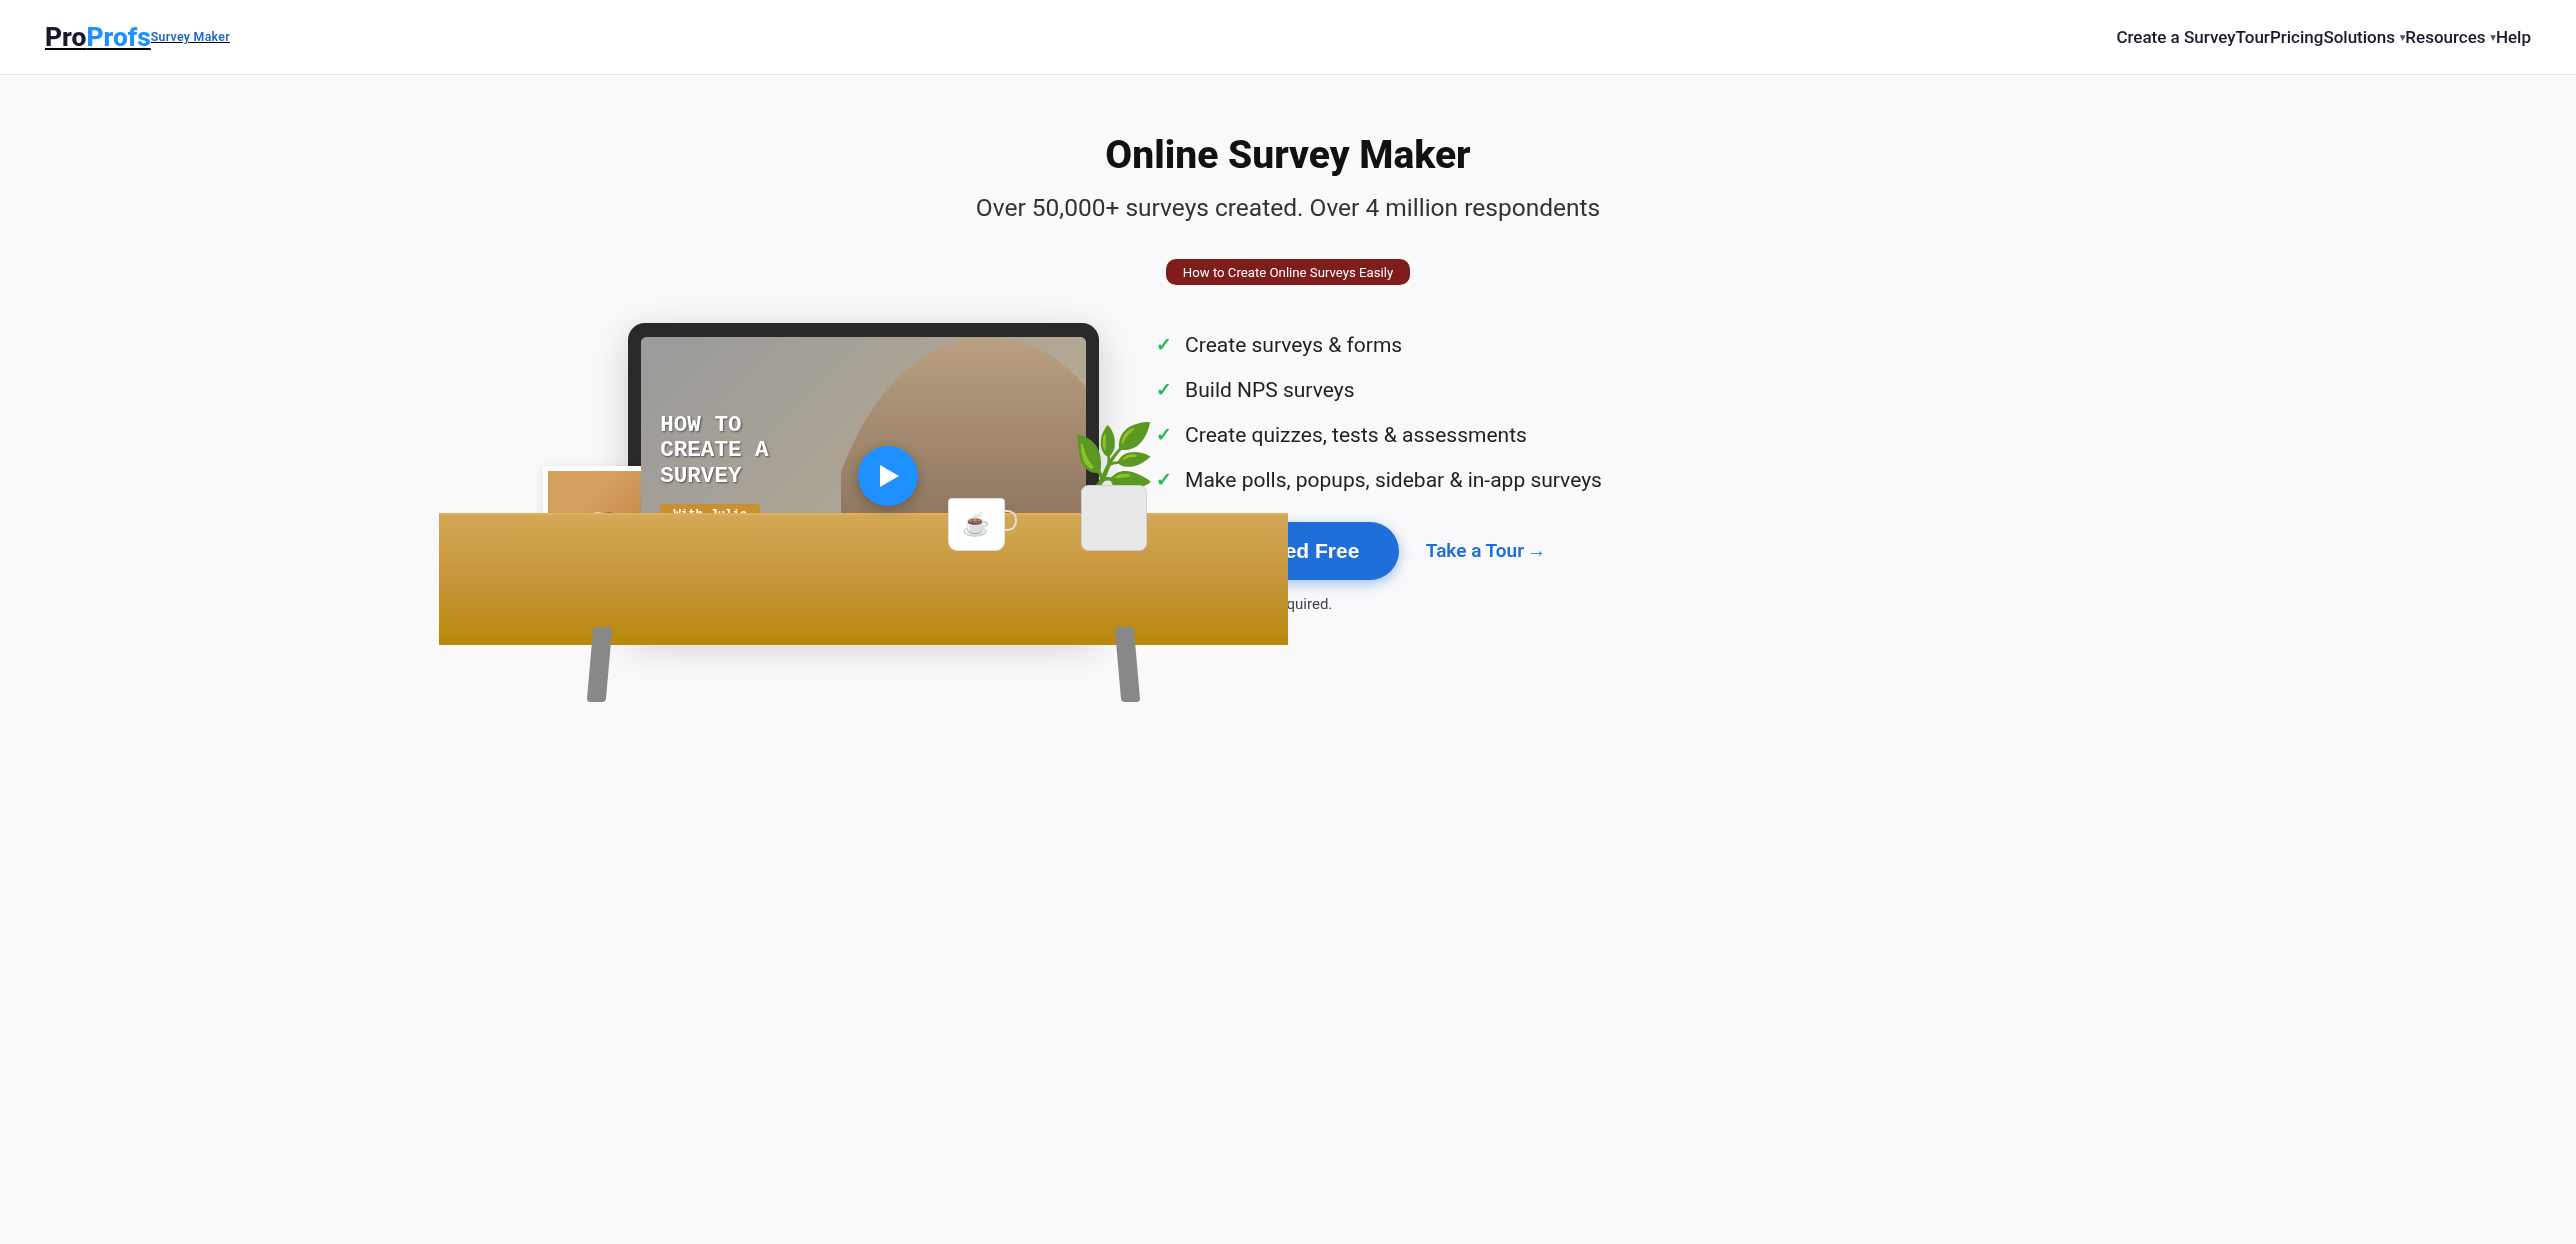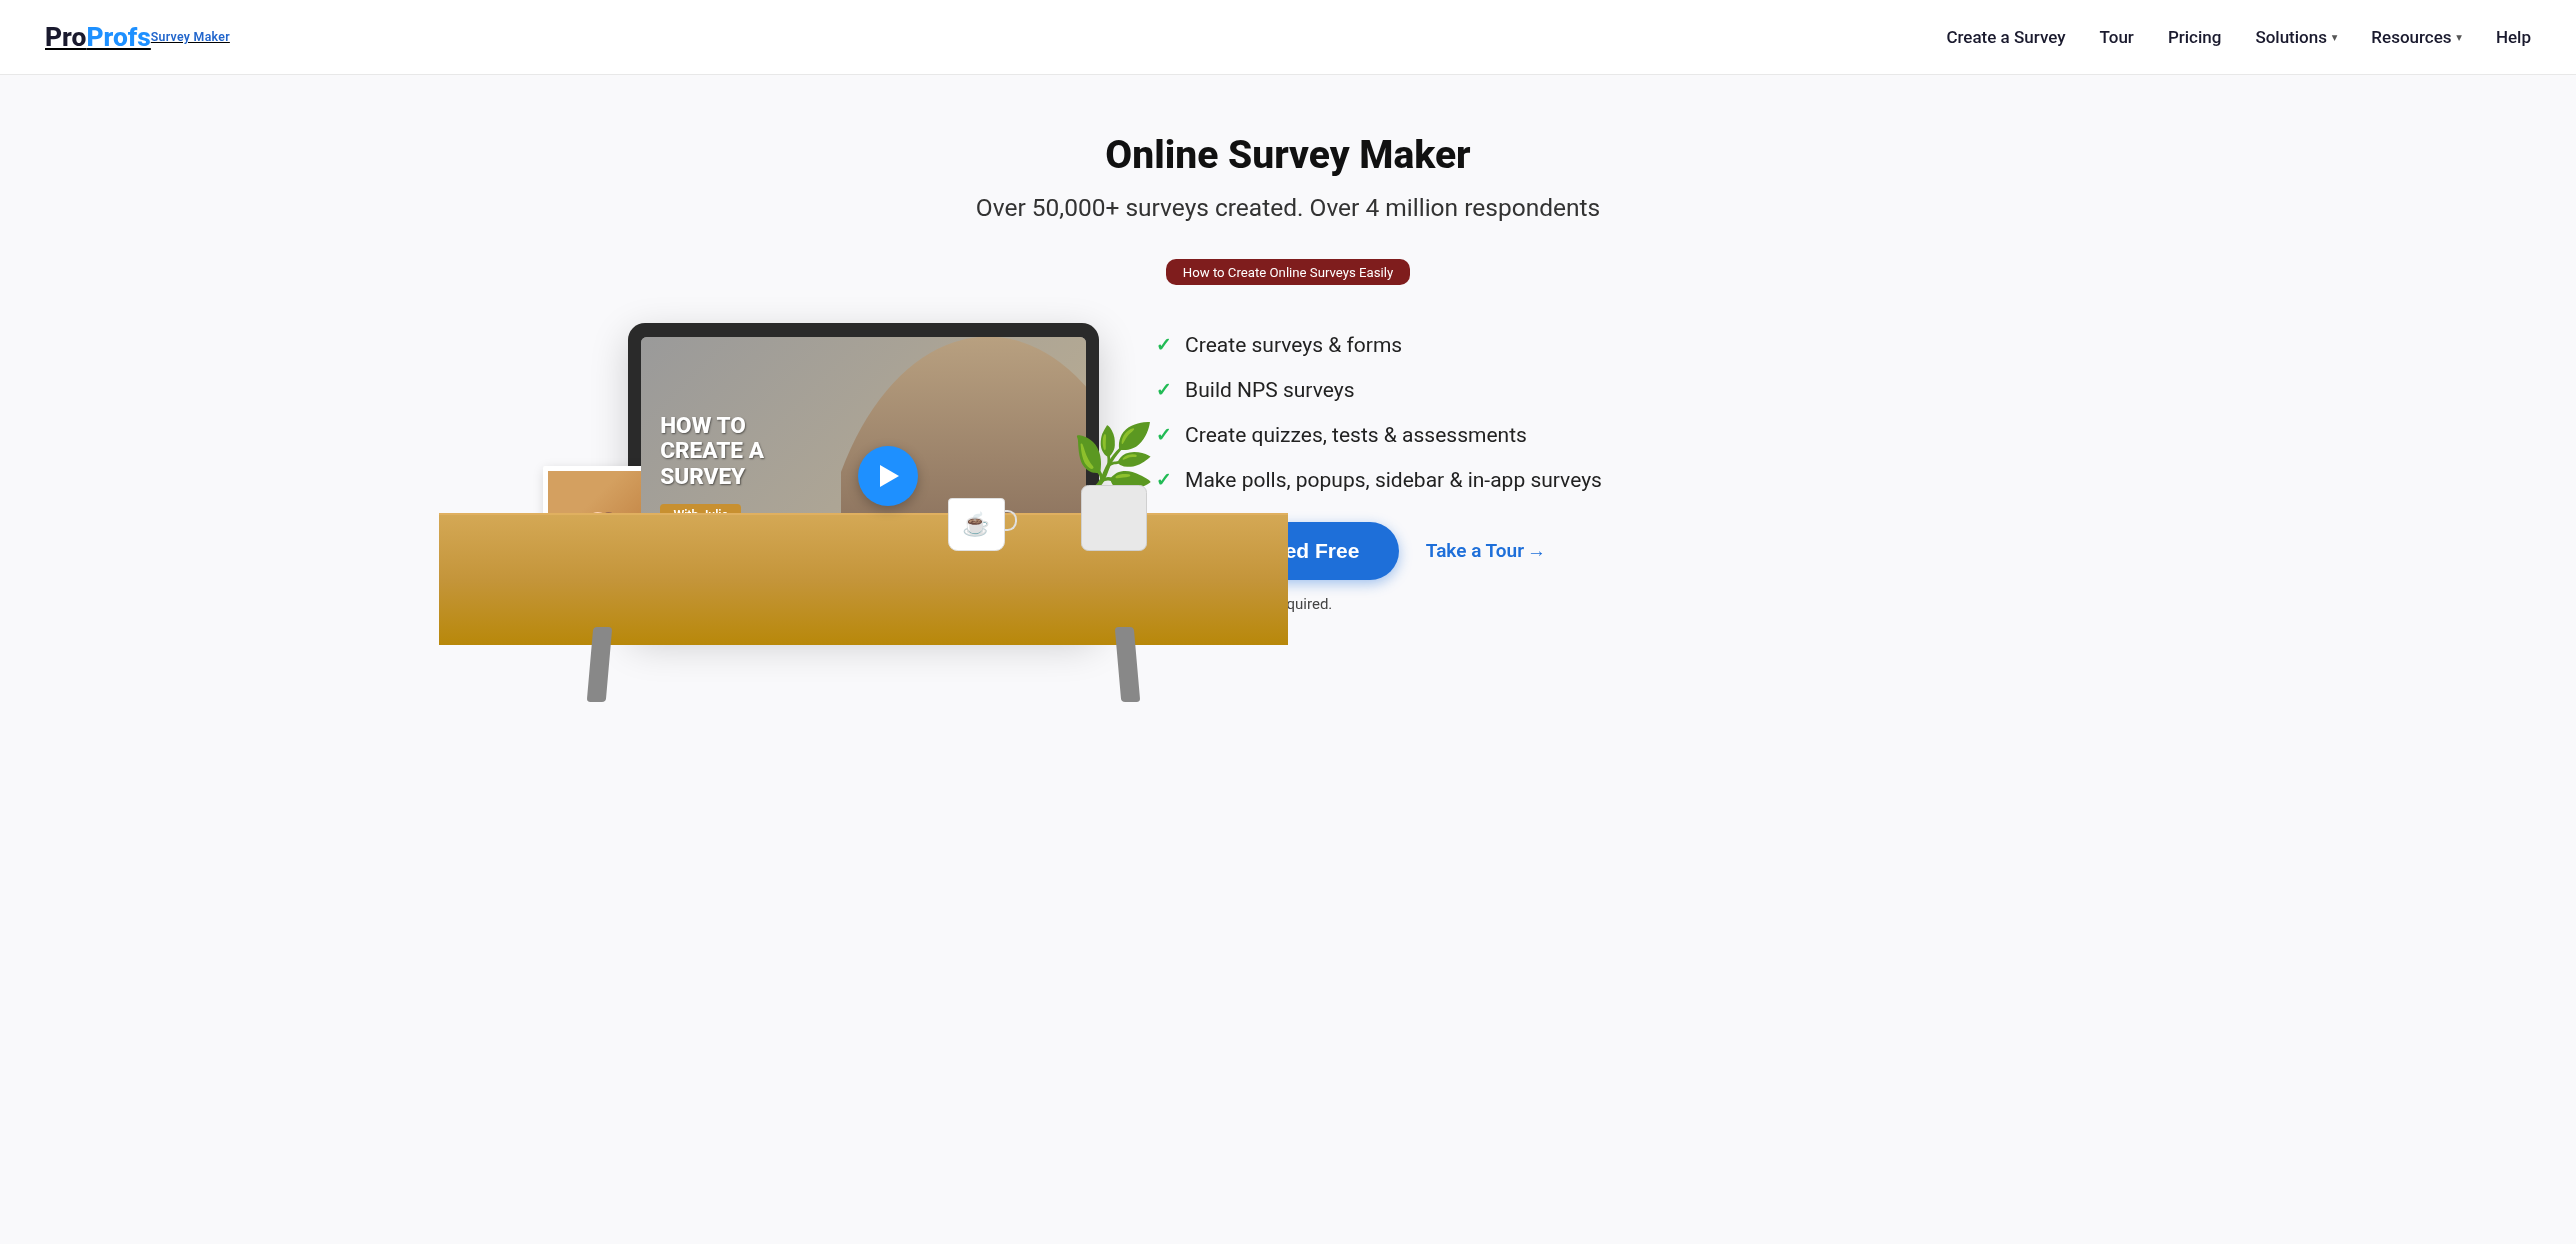--- a/index.html
+++ b/index.html
@@ -9,21 +9,21 @@
     nav {
       display: flex; align-items: center; justify-content: space-between;
       padding: 0 45px; height: 75px; border-bottom: 0.9px solid #e8e8e8;
       position: sticky; top: 0; background: #fff; z-index: 100;
     }
     .logo-wrap { display: flex; flex-direction: row; align-items: center; text-decoration: underline; }
     .logo-top { display: flex; align-items: baseline; gap: 0; }
     .logo-pro { font-size: 26.4px; font-weight: 800; color: #1a1a2e; }
     .logo-profs { font-size: 26.4px; font-weight: 800; color: #1e90ff; }
     .logo-sub { font-size: 12.3px; color: #2266cc; font-weight: 600; letter-spacing: 0.3px; }
-    .nav-links { display: flex; align-items: center; gap: 34px; }
+    .nav-links { display: flex; align-items: center; }
     .nav-link { font-size: 17px; color: #1a1a2e; text-decoration: none; font-weight: 500; cursor: pointer; }
     .nav-dropdown { display: flex; align-items: center; gap: 4.7px; }
     .chevron { font-size: 11.3px; color: #555; }
 
     
     .hero {
       display: flex; flex-direction: column; align-items: center;
       padding: 57px 45px 0;
       background: #f9f9fb;
       min-height: calc(100vh - 75px);
@@ -60,21 +60,21 @@
       border-radius: 17px;
       padding: 13.2px 13.2px 0;
       box-shadow: 0 11.3px 38px rgba(0,0,0,0.18);
     }
     .laptop-screen {
       width: 100%; aspect-ratio: 16/10;
       border-radius: 5.7px;
       background: #888;
       overflow: hidden;
       position: relative;
-      display: flex; align-items: center; justify-content: center;
+      display: flex; align-items: center; justify-content: center; font-family: Liberation Mono, monospace;
     }
     .screen-bg {
       width: 100%; height: 100%;
       background: linear-gradient(135deg, #9a9a9a 0%, #c0b090 100%);
       position: absolute; top: 0; left: 0;
     }
     
     .screen-woman {
       position: absolute; right: 0; top: 0; bottom: 0; width: 55%;
       background: linear-gradient(to bottom, #b8a080 0%, #7a6050 100%);

